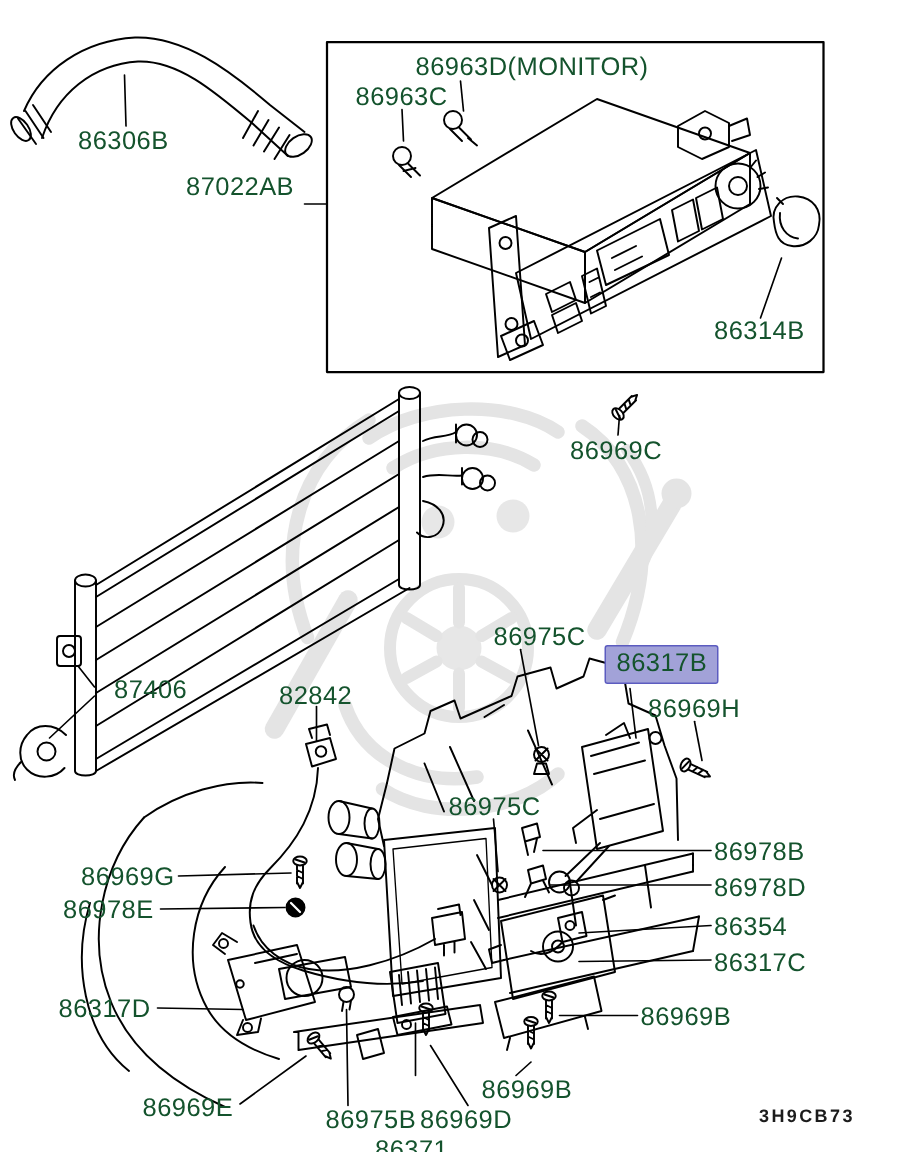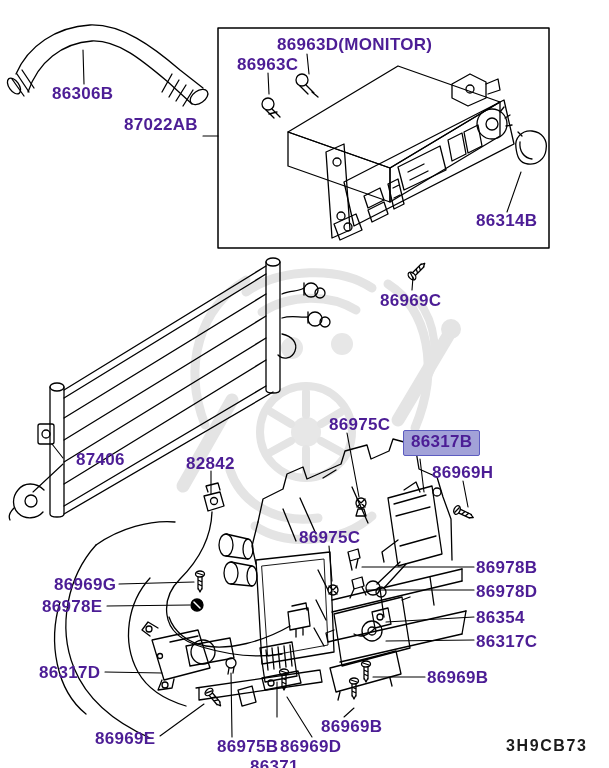--- a/index.html
+++ b/index.html
@@ -1,22 +1,22 @@
 <!DOCTYPE html>
 <html><head>
 <meta charset="utf-8">
 <style>
   html,body{margin:0;padding:0;background:#fff;}
   .stage{position:relative;width:609px;height:768px;background:#fff;overflow:hidden;
          font-family:"Liberation Sans",sans-serif;}
   .stage svg{position:absolute;left:0;top:0;}
-  .lbl{position:absolute;font-weight:bold;font-size:17px;letter-spacing:.3px;
-       color:#4c1d95;white-space:nowrap;line-height:1.1;}
+  .lbl{position:absolute;font-weight:normal;font-size:17px;letter-spacing:.3px;
+       color:#14532d;white-space:nowrap;line-height:1.1;}
   .hl{background:#a2a2d8;border:1.5px solid #5c5cc0;padding:2px 7px 3px;border-radius:2px;margin-left:20px;}
-  .code{position:absolute;font-weight:bold;font-size:16px;letter-spacing:1.6px;color:#1c1c1c;}
+  .code{position:absolute;font-weight:bold;font-size:12px;letter-spacing:1.6px;color:#1c1c1c;}
 </style>
 </head>
 <body>
 
 <div class="stage">
 
 <svg width="609" height="768" viewBox="0 0 609 768">
 
   <g stroke="#e4e4e4" fill="none" stroke-width="9" stroke-linecap="round">
     <path d="M205,425 C182,365 200,308 246,280"></path>

